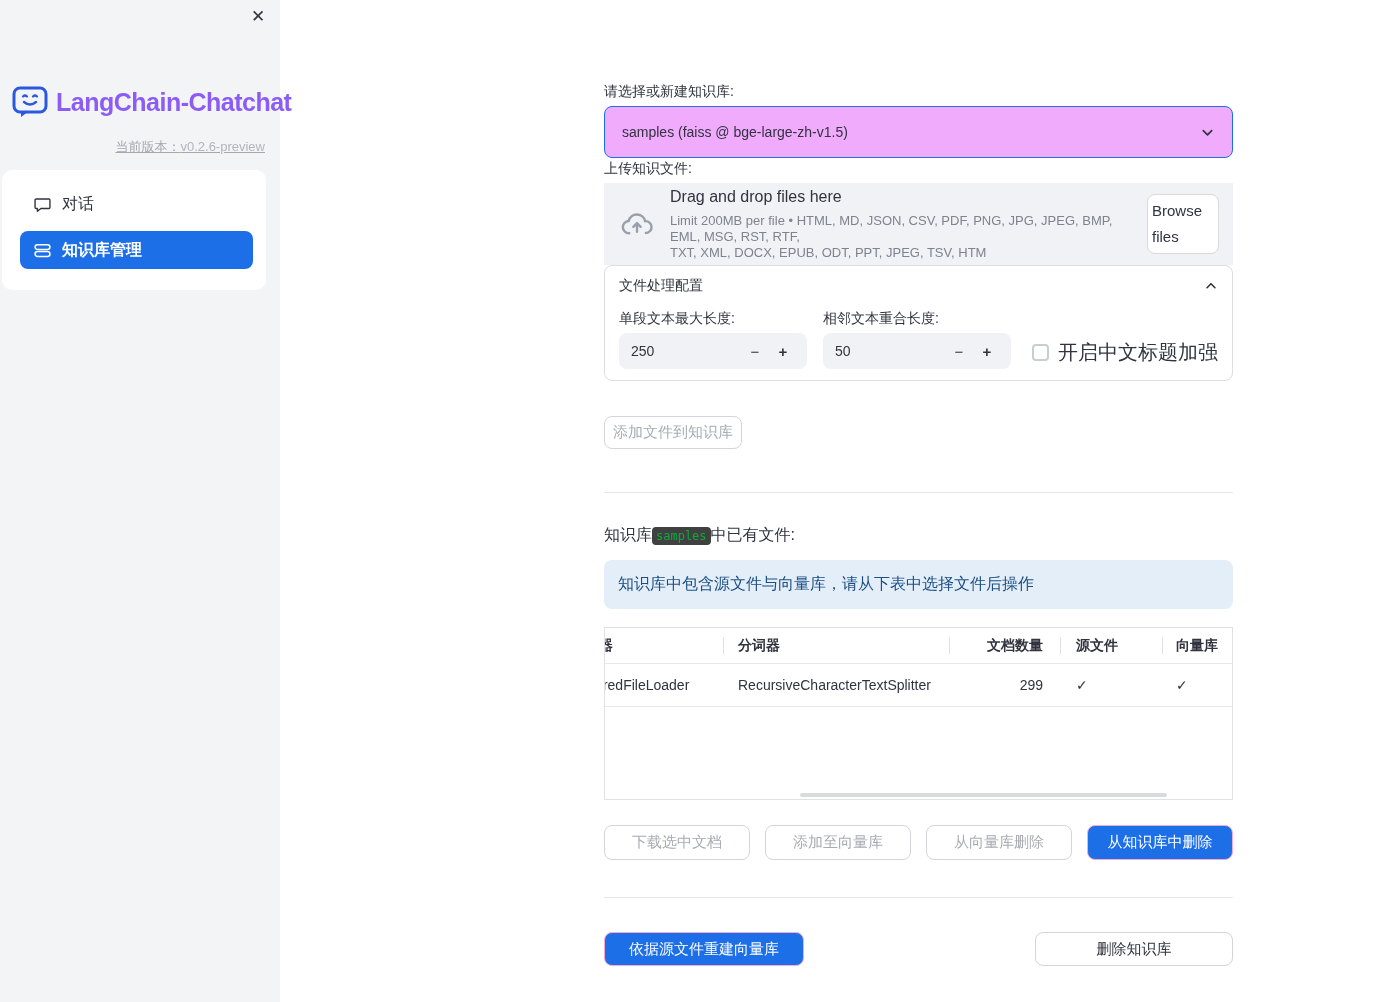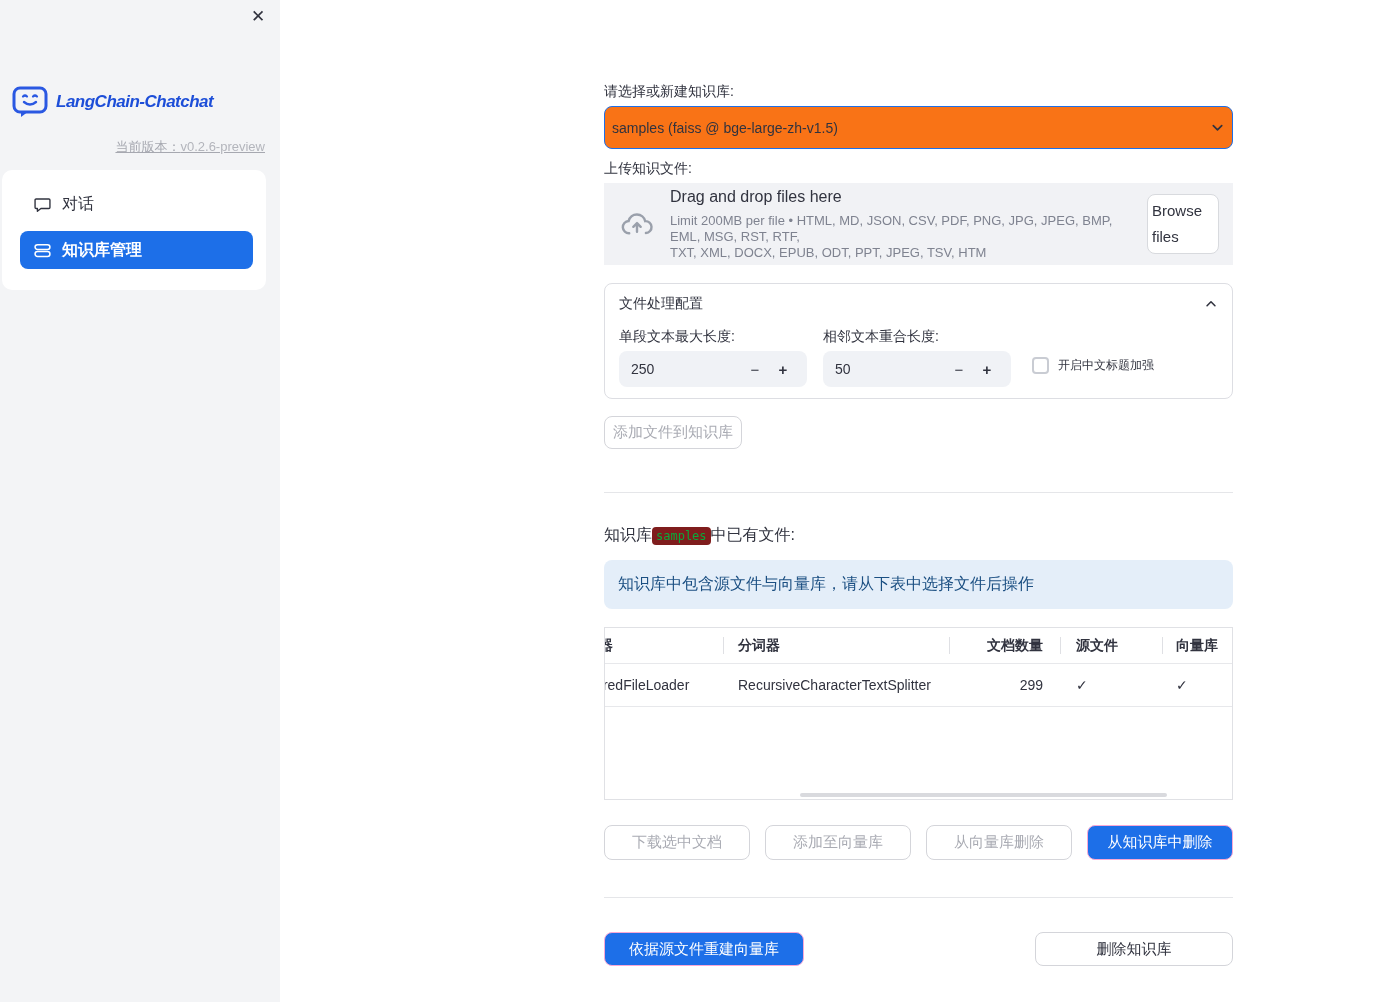--- a/index.html
+++ b/index.html
@@ -5,64 +5,64 @@
   * { margin:0; padding:0; box-sizing:border-box; }
   html,body { width:1380px; height:1002px; }
   body { font-family:"Liberation Sans","DejaVu Sans",sans-serif; color:#31333f; background:#ffffff; }
   .screen { position:relative; width:1380px; height:1002px; overflow:hidden; background:#ffffff; }
 
   
   .sidebar { position:absolute; left:0; top:0; width:280px; height:1002px; background:#f3f4f6; }
   .close-btn { position:absolute; left:246px; top:5px; width:24px; height:24px; font-size:17px; line-height:24px; text-align:center; color:#31333f; cursor:pointer; }
   .logo-row { position:absolute; left:12px; top:86px; display:flex; align-items:center; gap:8px; }
   .logo-icon { width:36px; height:32px; }
-  .logo-text { font-size:17px; font-weight:700; font-style:italic; color:#1d4ed8; letter-spacing:-0.5px; white-space:nowrap; }
+  .logo-text { font-size:25px; font-weight:700; color:#8b5cf6; letter-spacing:-0.5px; white-space:nowrap; }
   .version-row { position:absolute; right:15px; top:138px; font-size:13px; color:#a6a8b0;text-decoration:underline; }
   .version-row .ver-val { color:#b3b5bc; }
   .menu-card { position:absolute; left:2px; top:170px; width:264px; height:120px; background:#ffffff; border-radius:10px; }
   .menu-item { position:absolute; left:18px; width:233px; height:38px; border-radius:8px; display:flex; align-items:center; gap:11px; padding-left:14px; font-size:16px; cursor:pointer; }
   .menu-item.item-0 { top:15px; color:#31333f; }
   .menu-item.item-1 { top:61px; background:#1d6fe8; color:#ffffff; font-weight:700; }
   .menu-item svg { flex:0 0 auto; }
 
   
   .content { position:absolute; left:604px; top:0; width:629px; height:1002px; }
   .field-label { position:absolute; left:0; font-size:14px; color:#31333f; }
 
-  .selectbox { position:absolute; left:0; top:106px; width:629px; height:43px; background:#f97316; border:1px solid #1d6fe8; border-radius:8px; display:flex; align-items:center; padding:0 7px; cursor:pointer; }
+  .selectbox { position:absolute; left:0; top:106px; width:629px; height:52px; background:#f0abfc; border:1px solid #1d6fe8; border-radius:8px; display:flex; align-items:center; padding:0 17px; cursor:pointer; }
   .selectbox .sel-value { flex:1; font-size:14px; color:#31333f; }
 
   .uploader { position:absolute; left:0; top:183px; width:629px; height:82px; background:#f1f2f5; border-radius:0; display:flex; align-items:center; padding:0 14px 0 16px; }
   .cloud-wrap { width:34px; margin-right:16px; }
   .upload-texts { flex:1; padding-right:10px; }
   .upload-title { font-size:16px; color:#31333f; margin-bottom:7px; }
   .upload-limit { font-size:13px; line-height:16px; color:#7f8390; }
   .browse-btn { width:72px; min-height:51px; background:#ffffff; border:1px solid #d8dade; border-radius:8px; font-size:15px; line-height:26px; color:#31333f; text-align:left; padding:3px 4px; cursor:pointer; }
 
-  .expander { position:absolute; left:0; top:283px; width:629px; height:116px; border:1px solid #dddee3; border-radius:8px; background:#ffffff; }
+  .expander { position:absolute; left:0; top:265px; width:629px; height:116px; border:1px solid #dddee3; border-radius:8px; background:#ffffff; }
   .expander-header { position:absolute; left:0; top:0; width:100%; height:40px; display:flex; align-items:center; padding:0 14px; cursor:pointer; }
   .expander-title { flex:1; font-size:14px; color:#31333f; }
   .exp-inner-label { position:absolute; top:44px; font-size:14px; color:#31333f; }
   .num-input { position:absolute; top:67px; width:188px; height:36px; background:#f0f2f6; border-radius:8px; display:flex; align-items:center; padding:0 10px 0 12px; }
   .num-value { flex:1; font-size:14px; color:#31333f; }
   .step-btn { width:28px; text-align:center; font-size:15px; font-weight:700; color:#31333f; cursor:pointer; }
   .checkbox-row { position:absolute; left:427px; top:73px; display:flex; align-items:center; gap:9px; cursor:pointer; }
   .checkbox-box { width:17px; height:17px; background:#ffffff; border:2px solid #c9ccd3; border-radius:4px; }
-  .checkbox-label { font-size:12px; color:#31333f; }
+  .checkbox-label { font-size:20px; color:#31333f; }
 
   .btn { border-radius:8px; font-size:15px; display:flex; align-items:center; justify-content:center; cursor:pointer; white-space:nowrap; }
   .btn.disabled { background:#ffffff; border:1px solid #d4d5da; color:#a9abb3; cursor:default; }
   .btn.primary { background:#1d6fe8; border:1px solid #f9a8d4; color:#ffffff; }
   .btn.secondary { background:#ffffff; border:1px solid #d4d5da; color:#31333f; }
   .add-files-btn { position:absolute; left:0; top:416px; width:138px; height:33px; }
 
   .divider { position:absolute; left:0; width:629px; height:1px; background:#e5e6e9; }
 
   .kb-heading { position:absolute; left:0; top:525px; font-size:16px; color:#31333f; display:flex; align-items:center; }
-  .code-chip { font-family:"DejaVu Sans Mono","Liberation Mono",monospace; font-size:12px; color:#09ab3b; background:#7f1d1d; border-radius:4px; padding:2px 4px; }
+  .code-chip { font-family:"DejaVu Sans Mono","Liberation Mono",monospace; font-size:12px; color:#09ab3b; background:#404040; border-radius:4px; padding:2px 4px; }
 
   .info-box { position:absolute; left:0; top:560px; width:629px; height:49px; background:#e4eef9; border-radius:8px; display:flex; align-items:center; padding:0 14px; font-size:16px; color:#1b4f82; }
 
   
   .data-table { position:absolute; left:0; top:627px; width:629px; height:173px; border:1px solid #e0e1e5; background:#ffffff; overflow:hidden; }
   .tbl-header { position:absolute; left:0; top:0; width:100%; height:35px; }
   .tbl-rowline-1 { position:absolute; left:0; top:35px; width:100%; height:1px; background:#e7e8eb; }
   .tbl-row { position:absolute; left:0; top:36px; width:100%; height:42px; }
   .tbl-rowline-2 { position:absolute; left:0; top:78px; width:100%; height:1px; background:#e7e8eb; }
   .th, .td { position:absolute; top:0; height:100%; display:flex; align-items:center; font-size:14px; color:#31333f; overflow:hidden; white-space:nowrap; }

